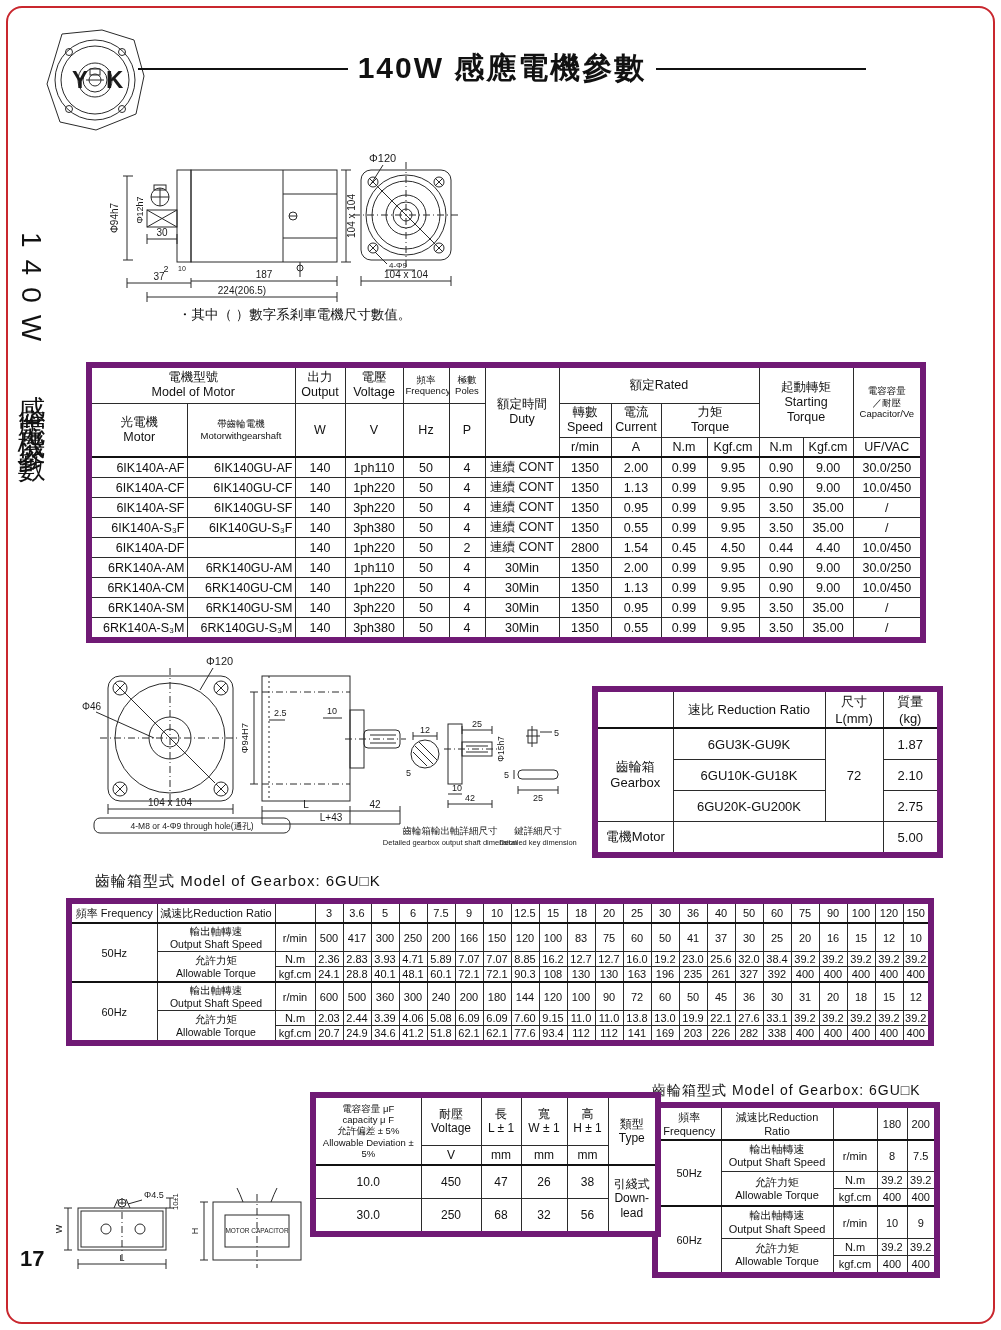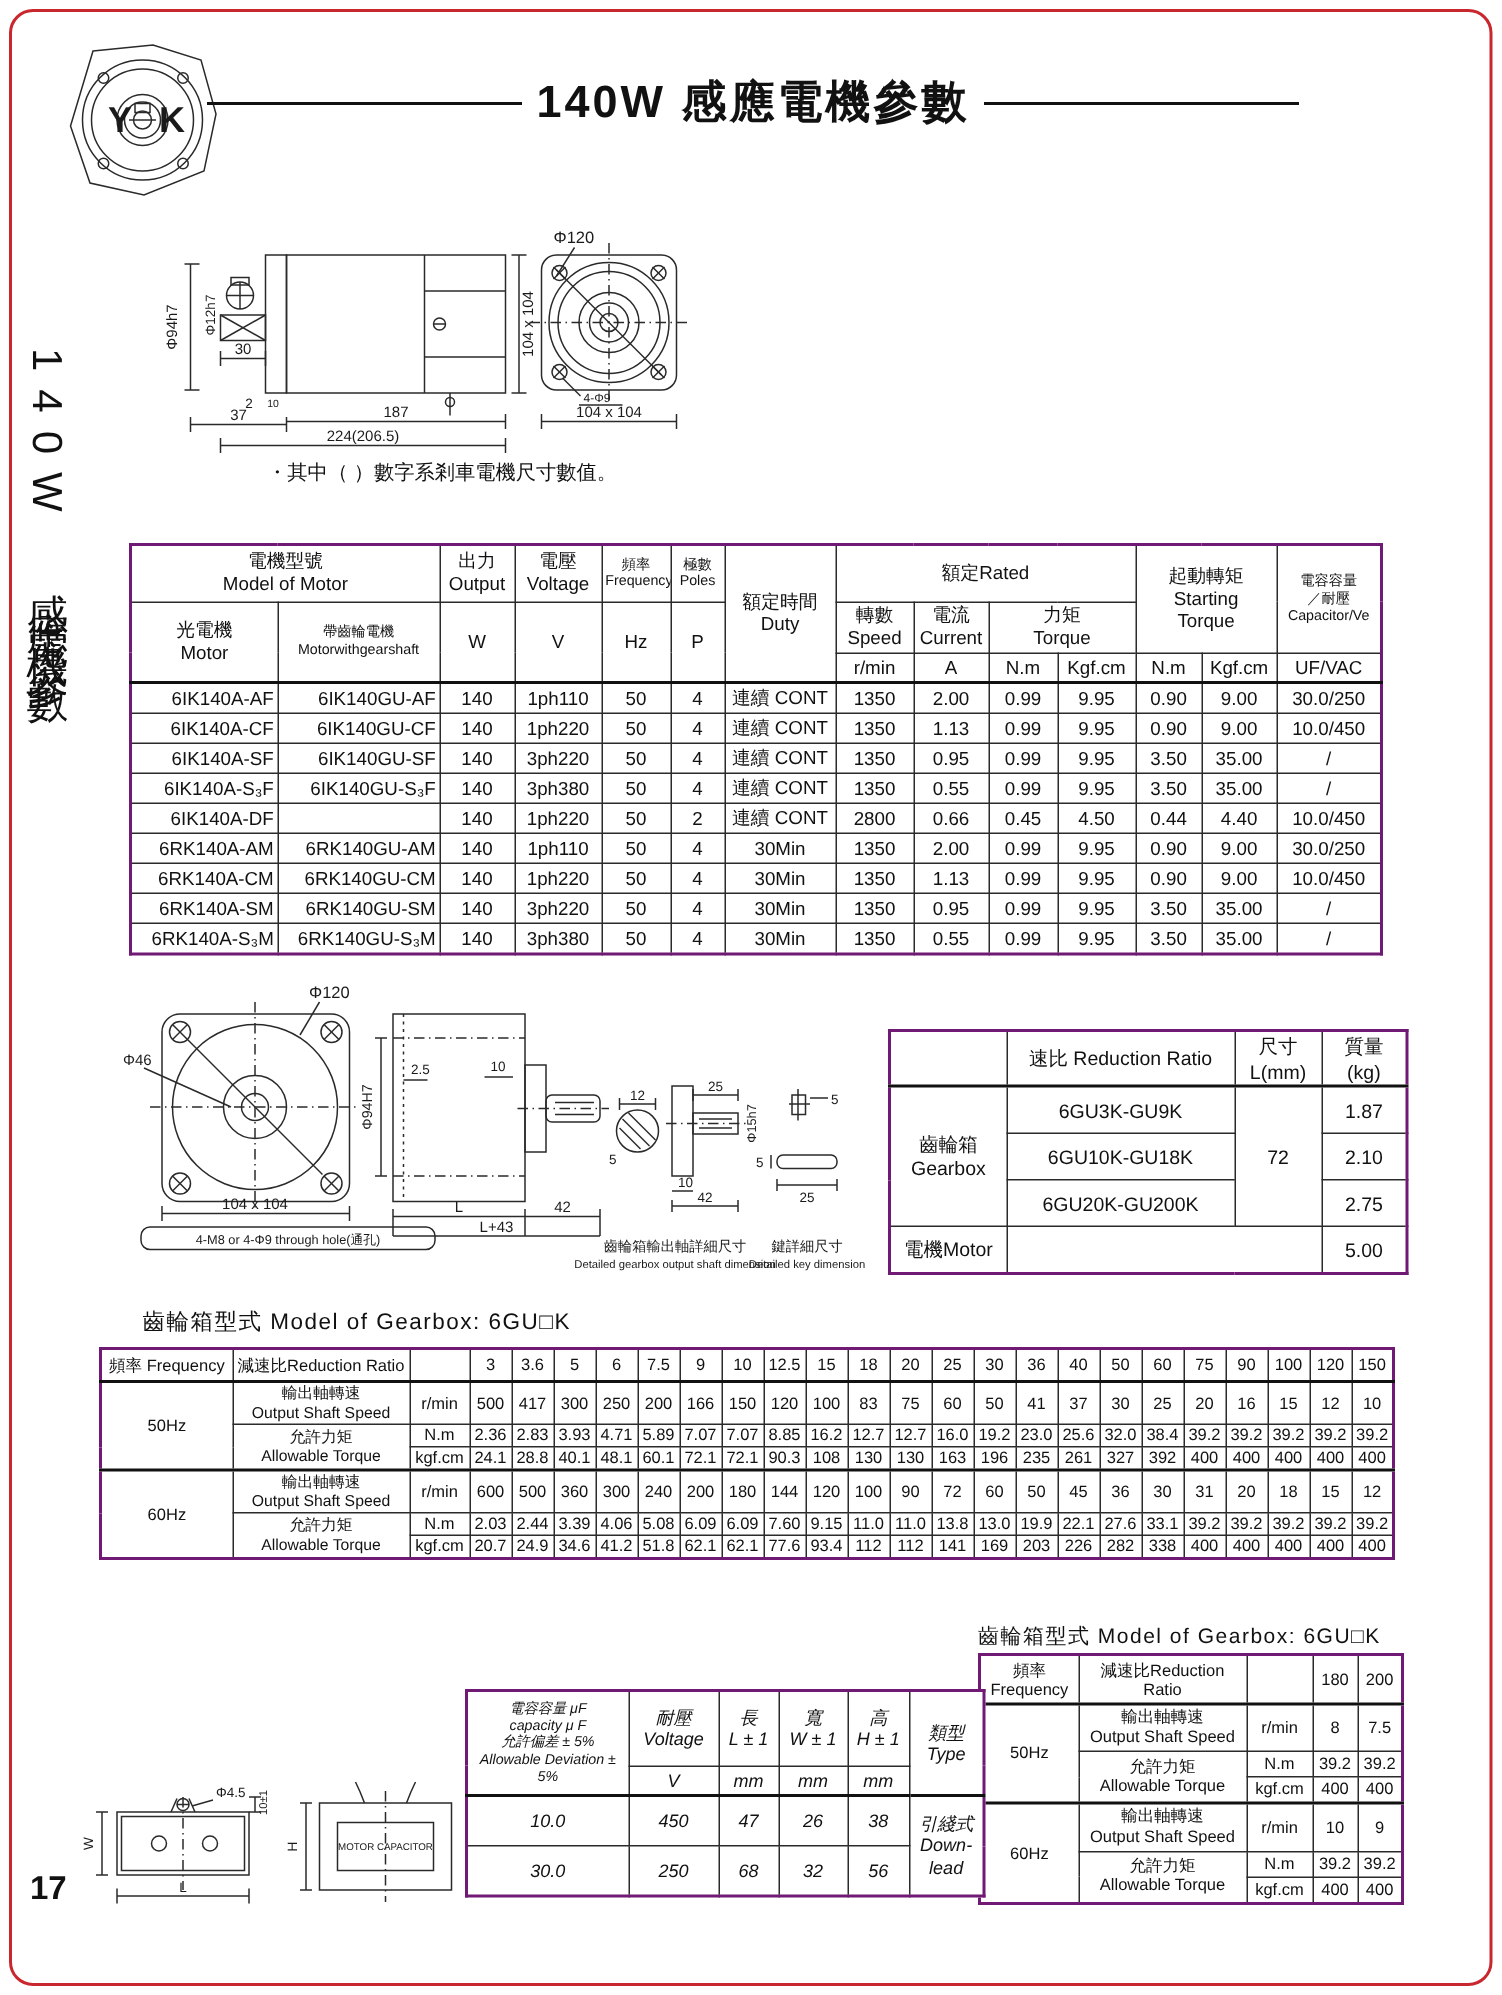--- a/index.html
+++ b/index.html
@@ -22,42 +22,42 @@
   }
   
   svg text{font-family:"Liberation Sans","DejaVu Sans",sans-serif;fill:#1a1a1a;}
   .draw line,.draw path,.draw rect,.draw circle,.draw polyline{stroke:#2a2a2a;fill:none;stroke-width:1;}
   .note{position:absolute;left:178px;top:306px;font-size:13.5px;}
   
   table{border-collapse:collapse;table-layout:fixed;background:#fff;}
   td,th{border:1px solid #2b2b2b;text-align:center;vertical-align:middle;
         padding:1px 2px;font-weight:normal;overflow:hidden;}
   .ml{white-space:pre-line;line-height:1.2;}
-  .outer{border:2px solid #701a75;}
+  .outer{border:6px solid #701a75;}
   .bt2 td,.bt2 th{border-top:2px solid #111;}
   thead{border-bottom:2px solid #111;}
   
   .main-table{position:absolute;left:86px;top:362px;width:834px;font-size:12.5px;}
   .main-table th{font-size:12.5px;}
   .main-table .sm{font-size:9.5px;}
   .main-table tbody td{height:17px;}
   .main-table td:nth-child(1),.main-table td:nth-child(2){text-align:right;padding-left:5px;}
   
   .ratio-table{position:absolute;left:592px;top:686px;width:345px;font-size:13px;padding-left:38px;}
   .ratio-table td{height:28px;}
   
   .gb-title{position:absolute;font-size:15px;letter-spacing:1px;}
   .big-table{position:absolute;left:66px;top:898px;width:862px;font-size:11px;}
   .big-table td,.big-table th{padding:1px 1px;}
   .big-table .lbl{font-size:10.5px;}
   
   .small-table{position:absolute;left:652px;top:1102px;width:282px;font-size:11px;}
   .small-table td,.small-table th{padding:2px 1px;}
   
-  .cap-table{position:absolute;left:310px;top:1126px;width:345px;font-size:12px;font-style:italic;}
+  .cap-table{position:absolute;left:310px;top:1092px;width:345px;font-size:12px;}
   .cap-table .hd{font-size:9.5px;}
   .cap-table tbody td{height:30px;}
   .pagenum{position:absolute;left:20px;top:1246px;font-size:22px;font-weight:bold;}
 </style>
 </head>
 <body>
 
 <div class="page-border"></div>
 
 <svg class="logo draw" viewBox="0 0 106 108">
@@ -305,21 +305,21 @@
       </tr>
       <tr>
         <td>6IK140A-DF</td>
         <td></td>
         <td>140</td>
         <td>1ph220</td>
         <td>50</td>
         <td>2</td>
         <td>連續 CONT</td>
         <td>2800</td>
-        <td>0.66</td>
+        <td>1.54</td>
         <td>0.45</td>
         <td>4.50</td>
         <td>0.44</td>
         <td>4.40</td>
         <td>10.0/450</td>
       </tr>
       <tr>
         <td>6RK140A-AM</td>
         <td>6RK140GU-AM</td>
         <td>140</td>

